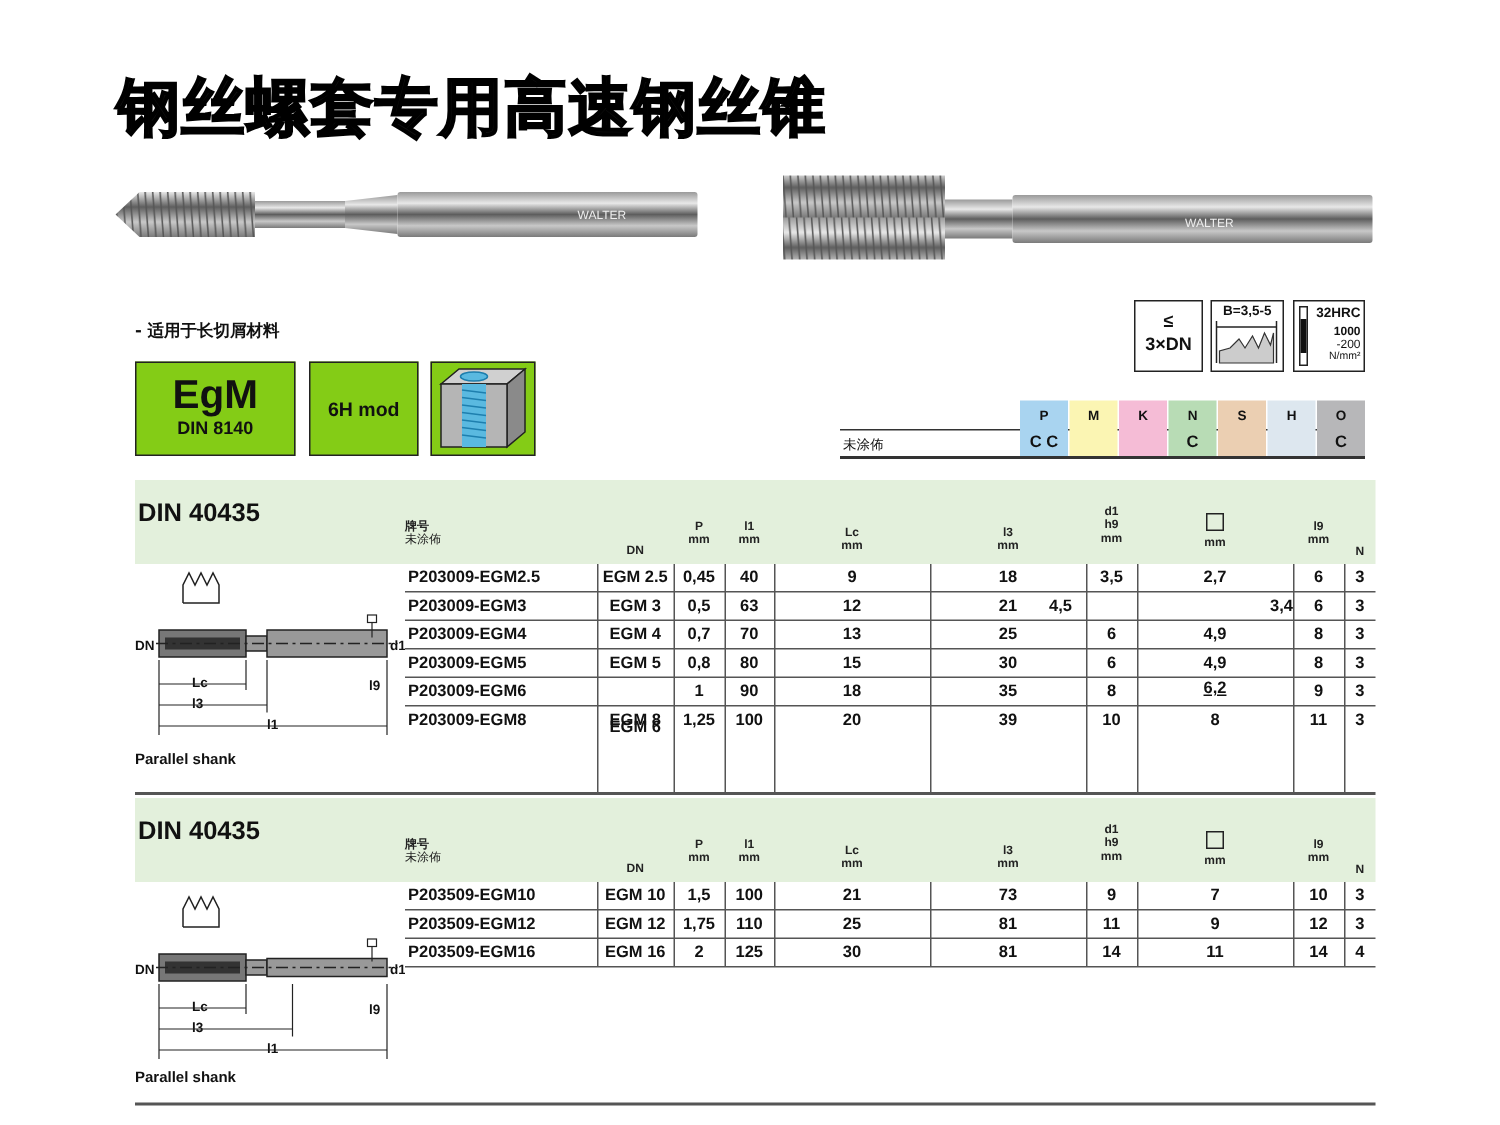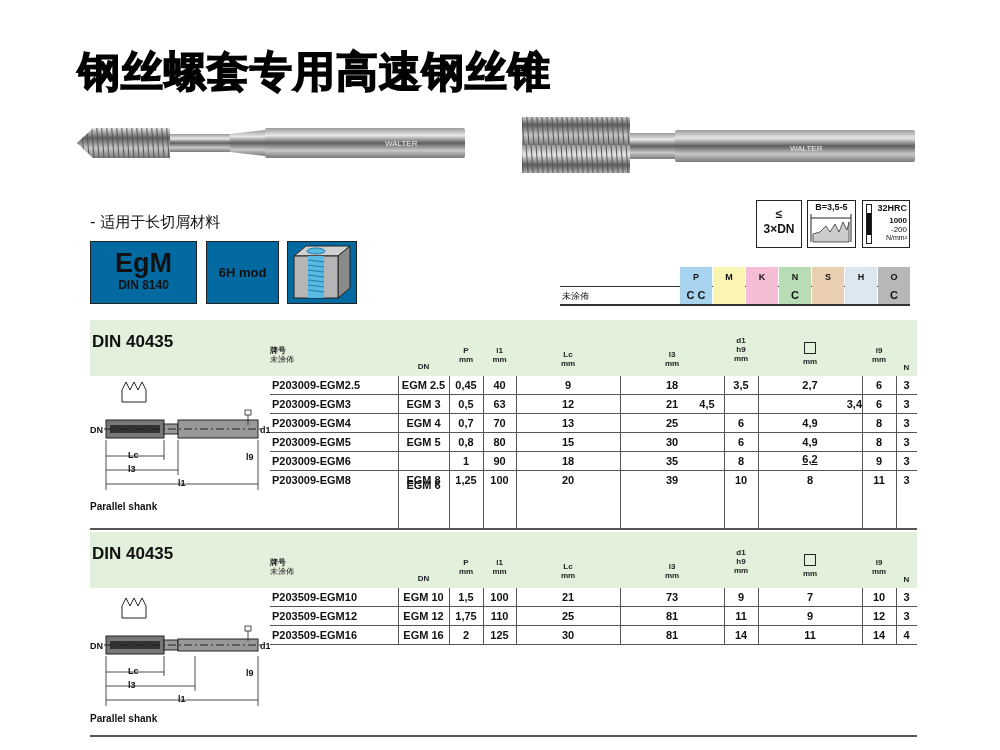--- a/index.html
+++ b/index.html
@@ -3,22 +3,22 @@
 <meta charset="utf-8">
 <style>
   * { box-sizing: border-box; margin: 0; padding: 0; }
   body { width: 1000px; height: 750px; background: #fff; position: relative; overflow: hidden;
          font-family: "Liberation Sans", "DejaVu Sans", sans-serif; color: #111; }
   .abs { position: absolute; }
   .title { left: 78px; top: 16px; font-size: 42px; font-weight: 900; letter-spacing: 1px;
            font-family: "DejaVu Sans", sans-serif; margin-top: 28px; -webkit-text-stroke: 1.5px #000; }
   
   .tool { position: absolute; }
-  .note { left: 90px; top: 213px; font-size: 15px; font-weight: normal; font-family: "DejaVu Sans", sans-serif; }
-  .box { position: absolute; border: 1.5px solid #222; background: #0369a1; }
+  .note { left: 90px; top: 213px; font-size: 11px; font-weight: bold; font-family: "DejaVu Sans", sans-serif; }
+  .box { position: absolute; border: 1.5px solid #222; background: #84cc16; }
   .egm { left: 90px; top: 241px; width: 107px; height: 63px; text-align: center; }
   .egm .big { font-size: 27px; font-weight: bold; line-height: 30px; margin-top: 6px; }
   .egm .small { font-size: 12px; font-weight: bold; }
   .sixh { left: 206px; top: 241px; width: 73px; height: 63px; font-size: 13px; font-weight: bold;
           display: flex; align-items: center; justify-content: center; }
   .threadbox { left: 287px; top: 241px; width: 70px; height: 63px; }
   .ibox { position: absolute; border: 1.5px solid #222; top: 200px; height: 48px; background: #fff; }
   .dn3 { left: 756px; width: 46px; text-align: center; font-size: 12px; font-weight: bold; padding-top: 6px; line-height: 15px; }
   .b35 { left: 807px; width: 49px; }
   .hrc { left: 862px; width: 48px; }

